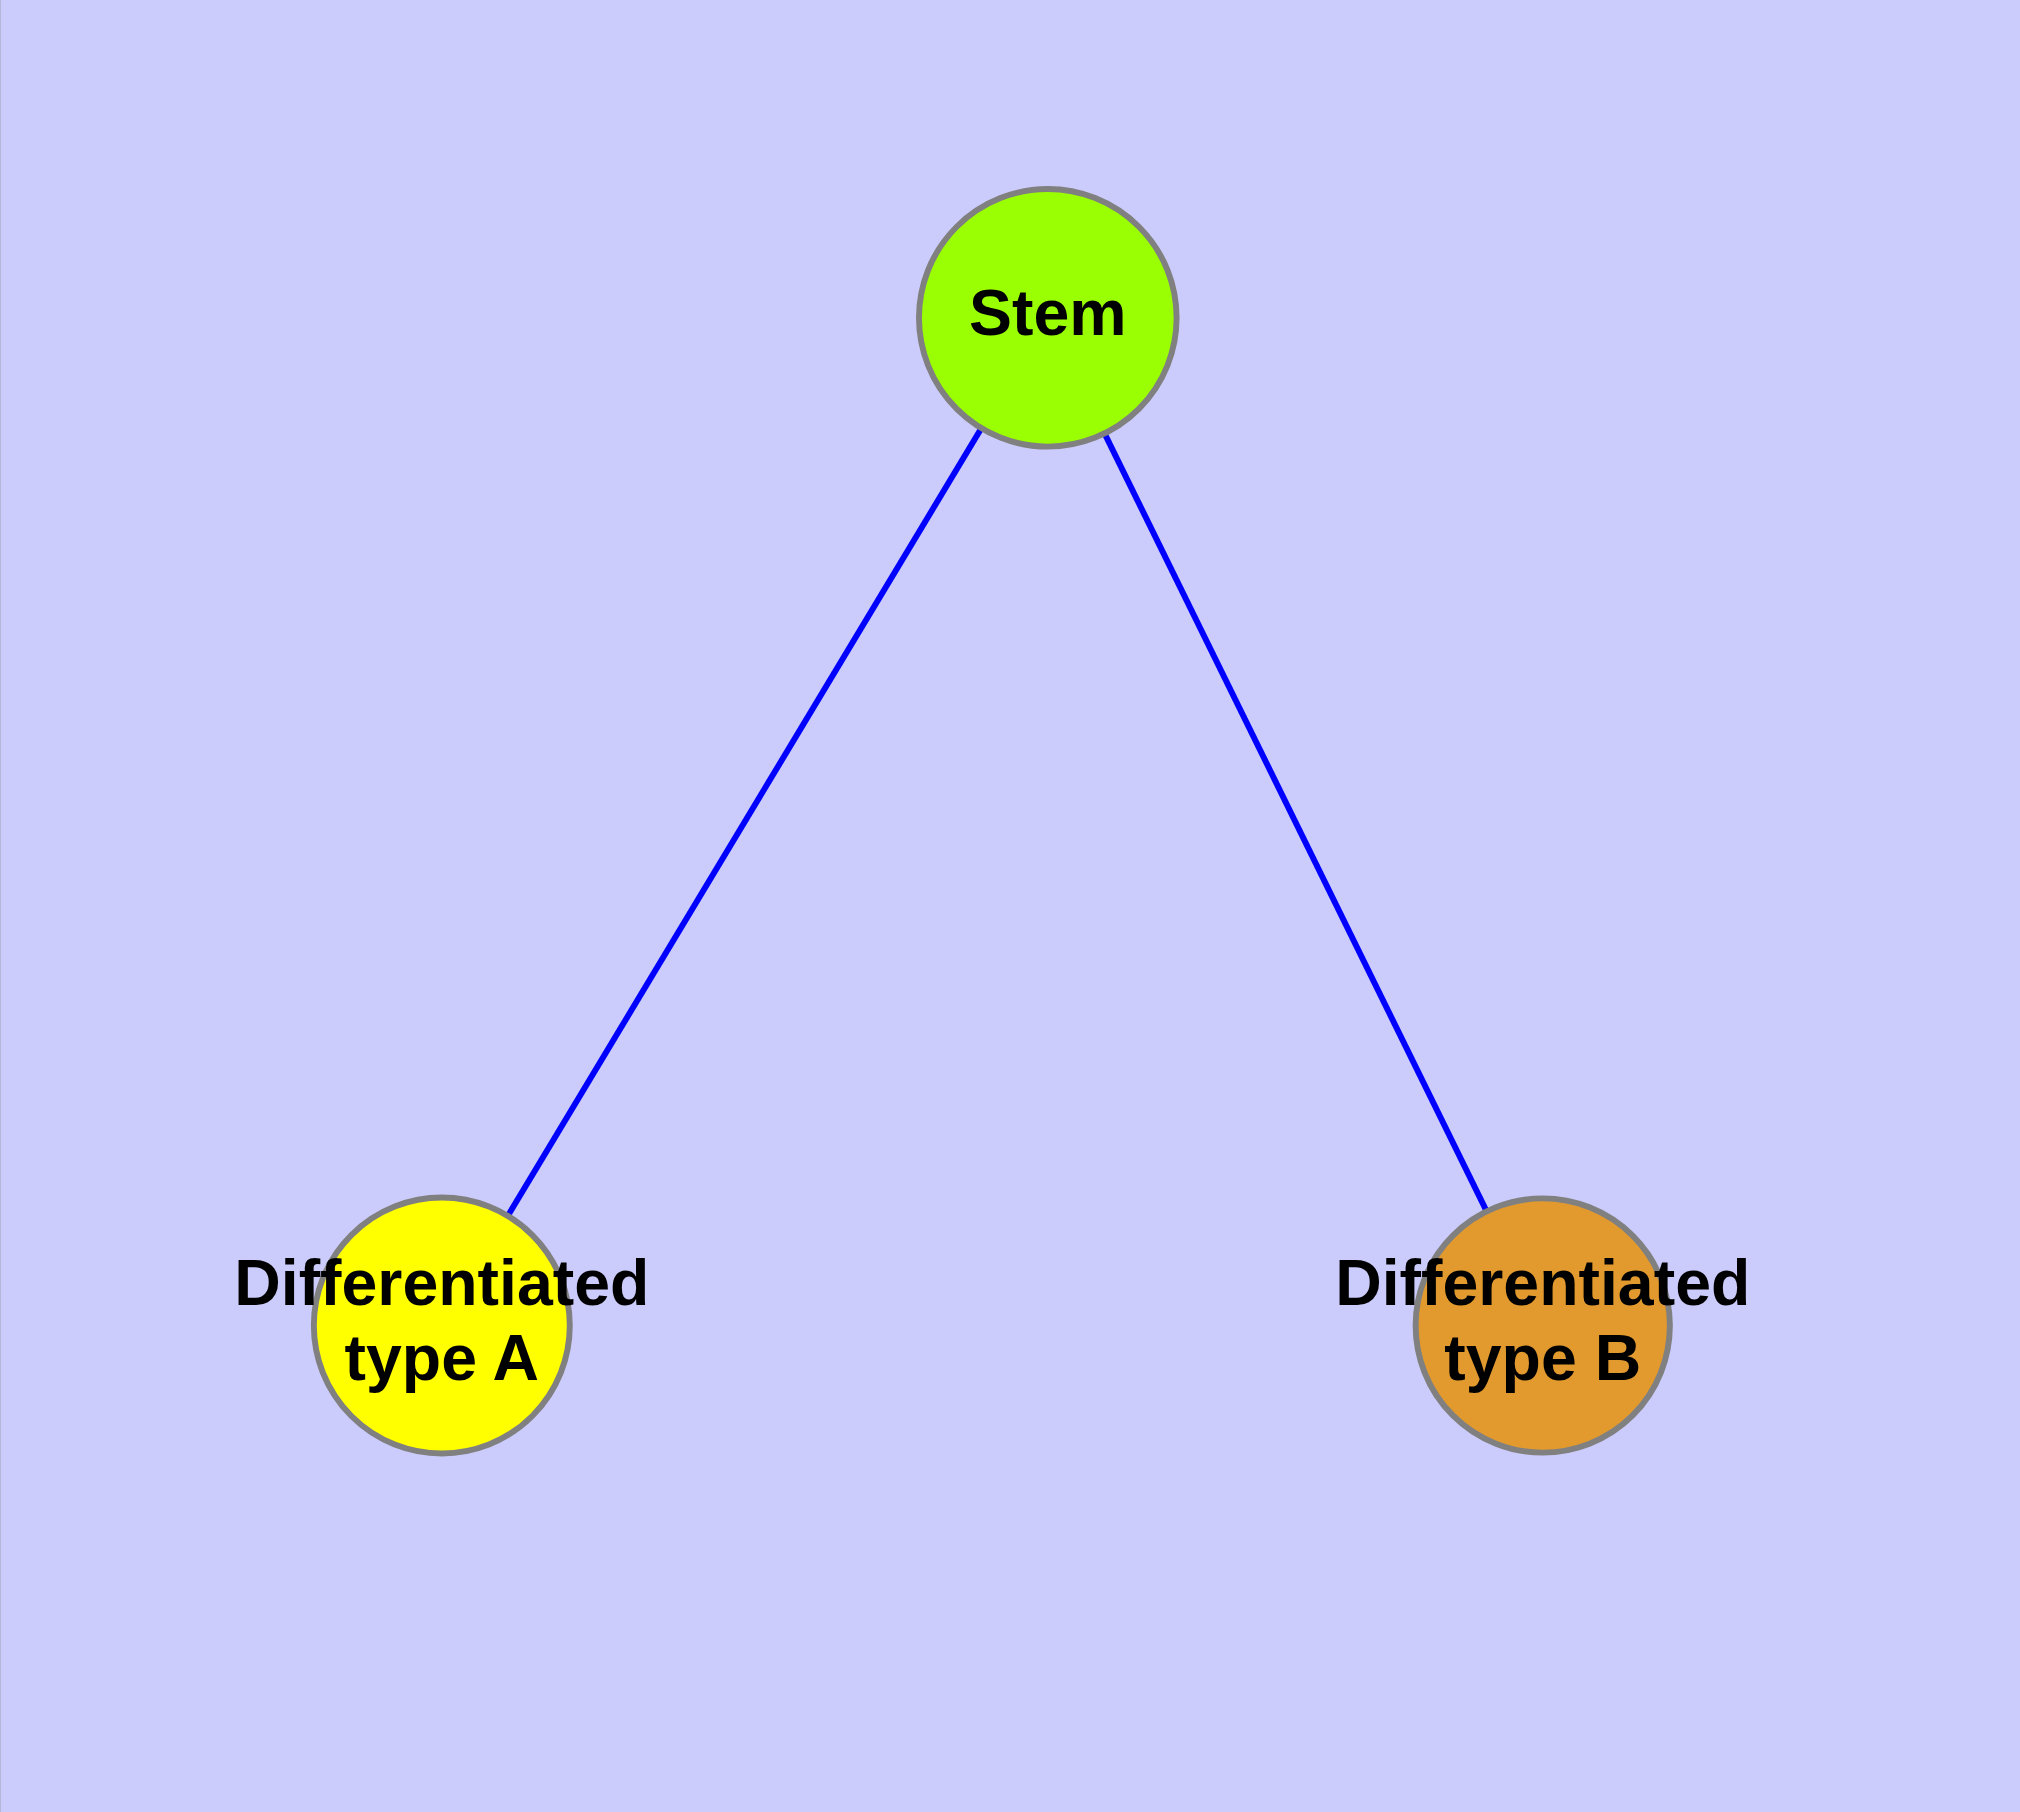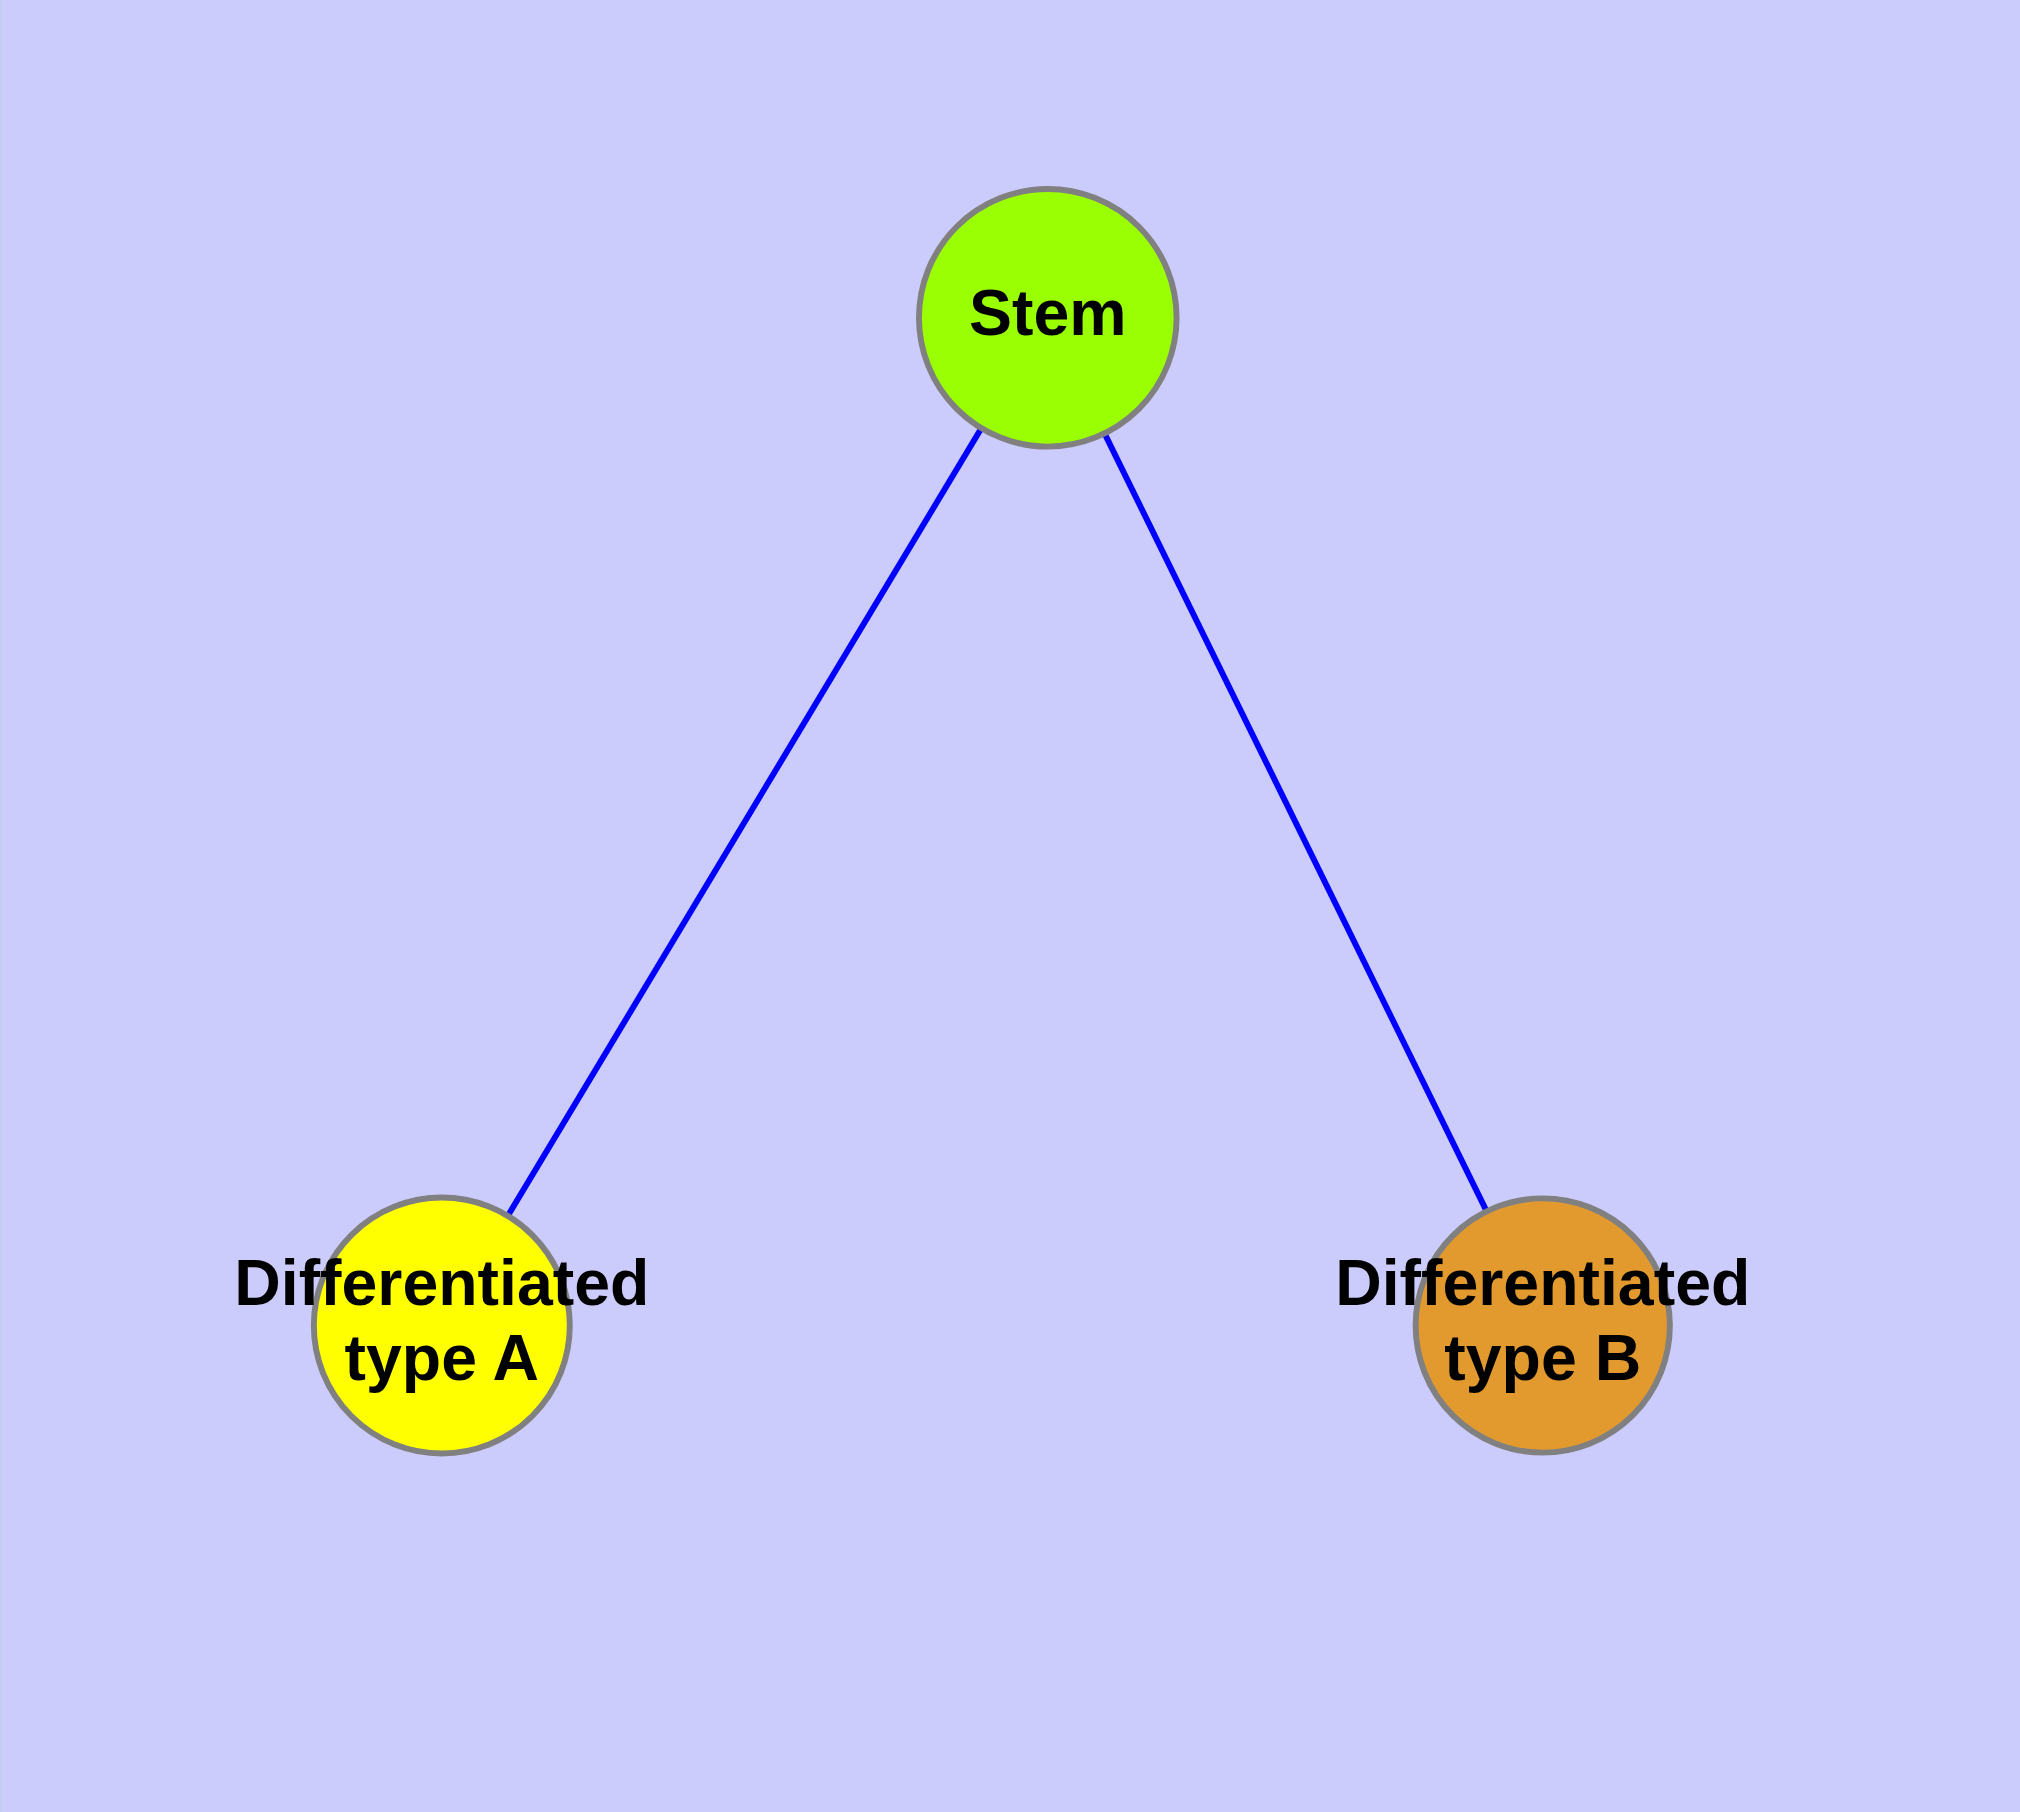--- a/index.html
+++ b/index.html
@@ -29,21 +29,21 @@
     font-weight: bold;
     fill: #000000;
     dominant-baseline: middle;
     text-anchor: middle;
     white-space: pre;
   }
 </style>
 </head>
 <body style="background: rgb(204, 204, 252);">
 
-<div id="graph-canvas" style="width: 2021px; height: 1812px; background: #86efac;">
+<div id="graph-canvas" style="width: 2021px; height: 1812px; background: #737373;">
   <svg id="graph-svg" viewBox="0 0 2384 2138" style="width: 2021px; height: 1812px;">
 
     <rect id="bg-rect" x="0" y="0" width="2384" height="2138" fill="#CCCCFC"></rect>
 
     <g id="edge-layer">
         <line x1="1236" y1="375" x2="521" y2="1564" stroke="#0000FF" stroke-width="7" stroke-linecap="butt"></line>
         <line x1="1236" y1="375" x2="1820" y2="1564" stroke="#0000FF" stroke-width="7" stroke-linecap="butt"></line>
       </g>
     <g id="node-layer">
         <circle cx="1236" cy="375" r="152" fill="#9AFF02" stroke="#808080" stroke-width="7"></circle>

